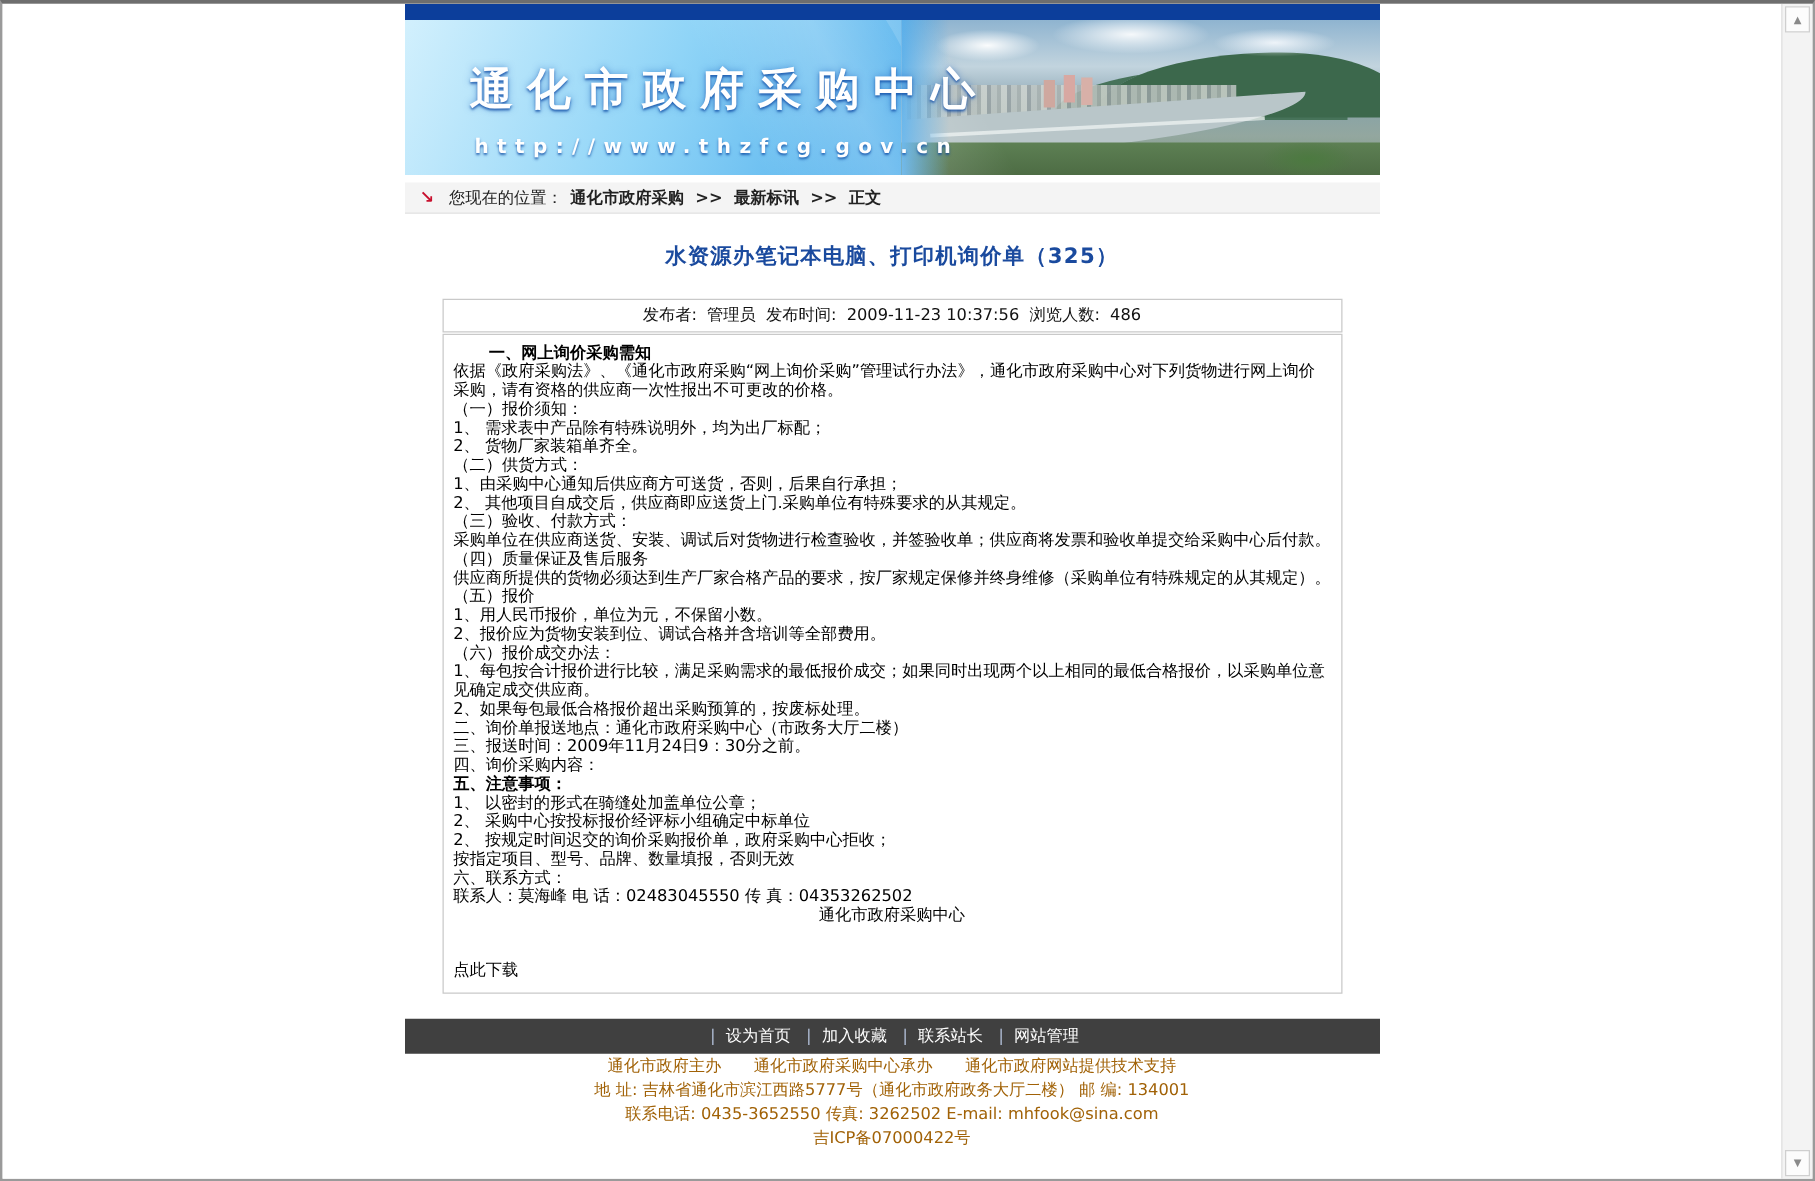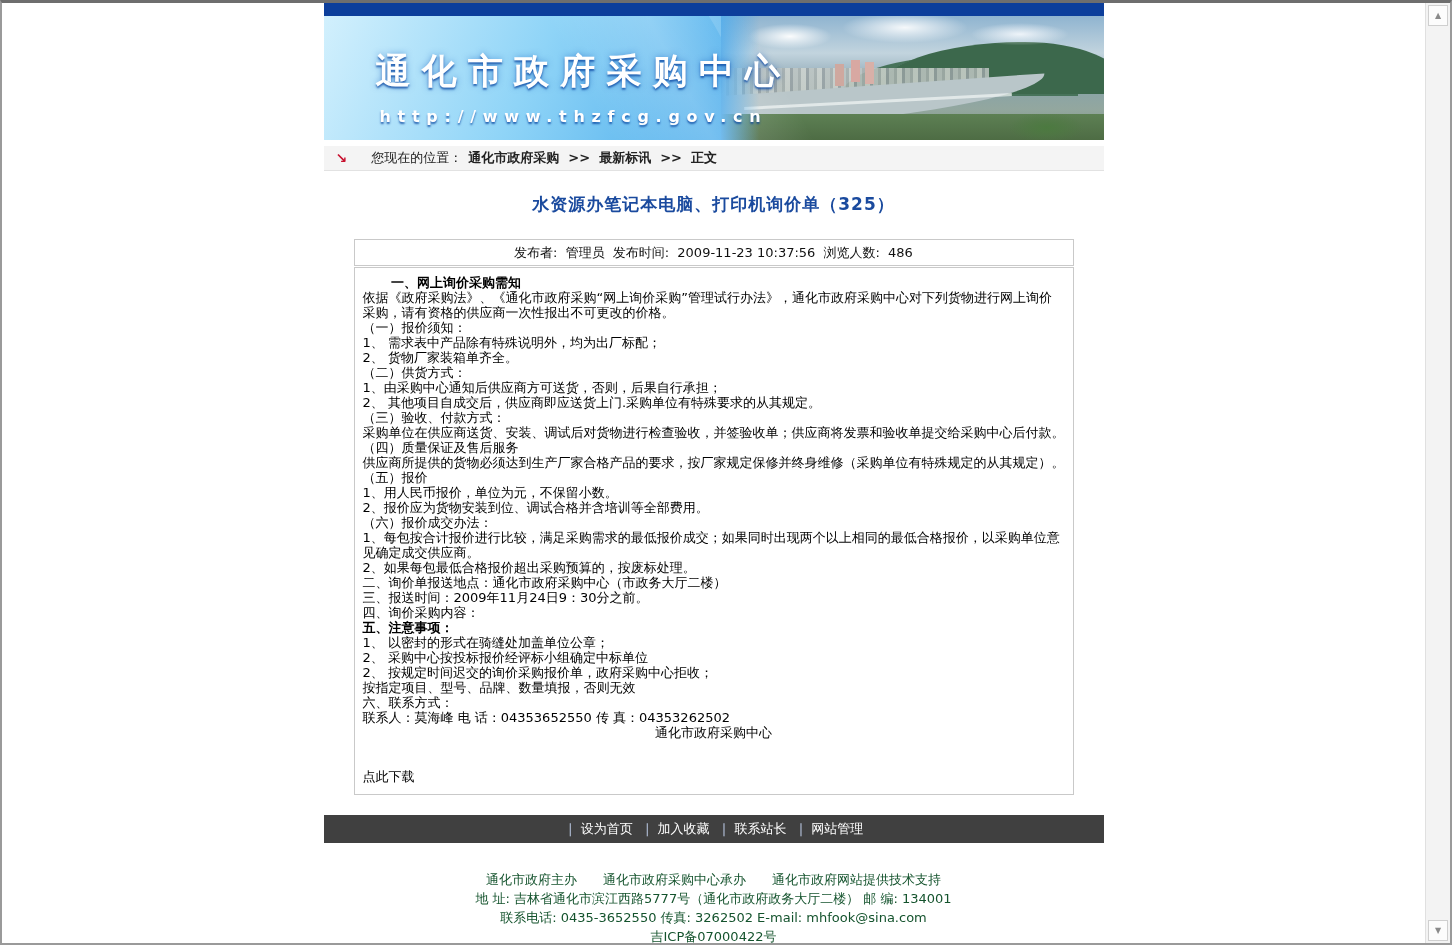--- a/index.html
+++ b/index.html
@@ -71,41 +71,41 @@
   .nav-items li::before { content:"｜　"; color:#cfe0ff; }
   .nav-items::after { content:"｜"; color:#cfe0ff; font-size:13px; }
 
   
   .breadcrumb { margin-top:6px; height:25px; background:#f4f4f4; border-bottom:1px solid #e2e2e2;
     display:flex; align-items:center; font-size:13px; color:#222; padding-left:12px; }
   .bc-arrow { color:#c8102e; font-weight:bold; font-size:14px; margin-right:12px; }
   .bc-list { list-style:none; display:flex; }
   .bc-list li { white-space:pre; }
   .bc-list li span { cursor:pointer;font-weight:bold; }
-  .bc-prefix { margin-right:6px;margin-left:12px; }
+  .bc-prefix { margin-right:6px; }
 
   
   .article-title { margin-top:22px; text-align:center; color:#1a4a9e; font-size:17px; font-weight:bold; letter-spacing:1px; }
   .meta-box { width:720px; margin:23px auto 0; border:1px solid #c9c9c9; background:#fff;
     height:27px; line-height:25px; text-align:center; font-size:13px; color:#111; }
   .meta-box span { margin:0 2px; }
   .content-box { width:720px; margin:1px auto 0; border:1px solid #c9c9c9; background:#fff;
     padding:7px 8px 10px; font-size:13px; color:#000; }
   .para { line-height:15px; min-height:15px; word-break:break-all; }
   .para.bold { font-weight:bold; }
   .para.indent { text-indent:2.2em; }
   .para.center { text-align:center; }
   .para.link { margin-top:29px; cursor:pointer; }
 
   
   .footer-bar { margin-top:20px; height:28px; background:#404040; display:flex; align-items:center; justify-content:center; }
   .footer-links { list-style:none; display:flex; gap:8px; }
   .footer-links li { color:#fff; font-size:13px; cursor:pointer; white-space:nowrap; }
   .footer-links li::before { content:"｜ "; color:#cfe0ff; }
-  .footer-info { margin-top:27px; text-align:center; font-size:13px; color:#14532d; }
+  .footer-info { margin-top:1px; text-align:center; font-size:13px; color:#a16207; }
   .footer-info div { line-height:19px; }
 </style>
 </head>
 <body>
 
 <div class="window">
   <div class="page">
     <div class="container">
 
       <div class="topbar"></div>
@@ -203,21 +203,21 @@
             <p class="para"><span>1、 以密封的形式在骑缝处加盖单位公章；</span></p>
 
             <p class="para"><span>2、 采购中心按投标报价经评标小组确定中标单位</span></p>
 
             <p class="para"><span>2、 按规定时间迟交的询价采购报价单，政府采购中心拒收；</span></p>
 
             <p class="para"><span>按指定项目、型号、品牌、数量填报，否则无效</span></p>
 
             <p class="para"><span>六、联系方式：</span></p>
 
-            <p class="para"><span>联系人：莫海峰 电 话：04353652550 传 真：04353262502</span></p>
+            <p class="para"><span>联系人：莫海峰 电 话：02483045550 传 真：04353262502</span></p>
 
             <p class="para center"><span>通化市政府采购中心</span></p>
 
             <p class="para link"><span>点此下载</span></p>
           </div>
       </div>
 
       <div class="footer-bar">
         <ul class="footer-links">
 

